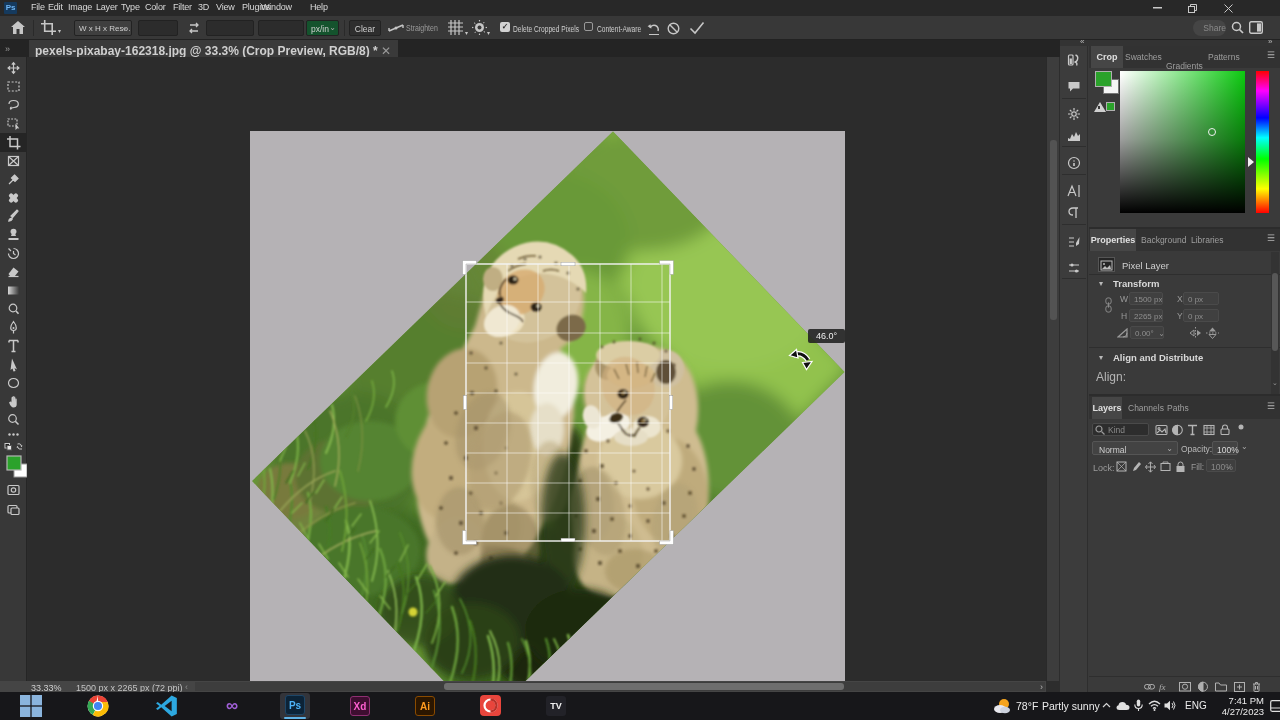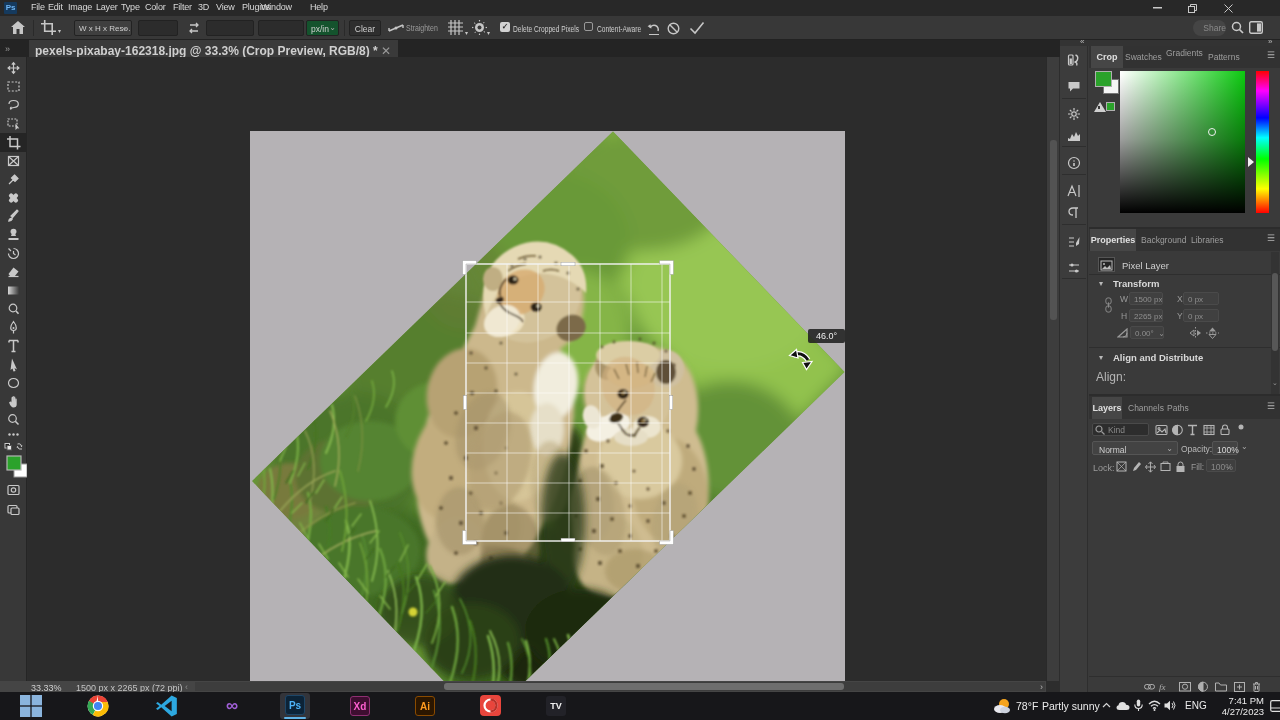--- a/index.html
+++ b/index.html
@@ -654,21 +654,21 @@
               <circle cx="2.5" cy="3" r="1.6" fill="#c9c9c9" stroke="none"></circle>
             </g>
       </g>
     </svg>
   </div>
 
   <div class="abs" style="left:29px;top:6px;width:191px;height:179px;background:#3a3a3a">
     <div class="abs" style="left:0;top:0;width:191px;height:22px;background:#323232"></div>
     <div class="abs" style="left:2px;top:0;width:32px;height:22px;background:#464646;color:#e0e0e0;font-size:9px;font-weight:bold;text-align:center;padding-top:6px">Crop</div>
     <span class="abs" style="left:36px;top:6px;color:#9e9e9e;font-size:8.5px">Swatches</span>
-    <span class="abs" style="left:77px;top:2px;color:#9e9e9e;font-size:8.5px">Gradients</span>
+    <span class="abs" style="left:77px;top:15px;color:#9e9e9e;font-size:8.5px">Gradients</span>
     <span class="abs" style="left:119px;top:6px;color:#9e9e9e;font-size:8.5px">Patterns</span>
     <span class="abs" style="left:178px;top:4px;color:#b5b5b5;font-size:9px">☰</span>
 
     <div class="abs" style="left:14px;top:33px;width:16px;height:15px;background:#f5f5f5;border:1px solid #777"></div>
     <div class="abs" style="left:6px;top:25px;width:17px;height:16px;background:#2ba22b;border:1px solid #b0b0b0"></div>
     <div class="abs" style="left:5px;top:56px;width:0;height:0;border-left:6px solid transparent;border-right:6px solid transparent;border-bottom:10px solid #cfcfcf"></div>
     <div class="abs" style="left:8.5px;top:60px;width:2px;height:3px;background:#3a3a3a"></div>
     <div class="abs" style="left:17px;top:56px;width:9px;height:9px;background:#2ba22b;border:1px solid #b0b0b0"></div>
 
     <div class="abs" style="left:31px;top:25px;width:125px;height:142px;background:#0cc710">

